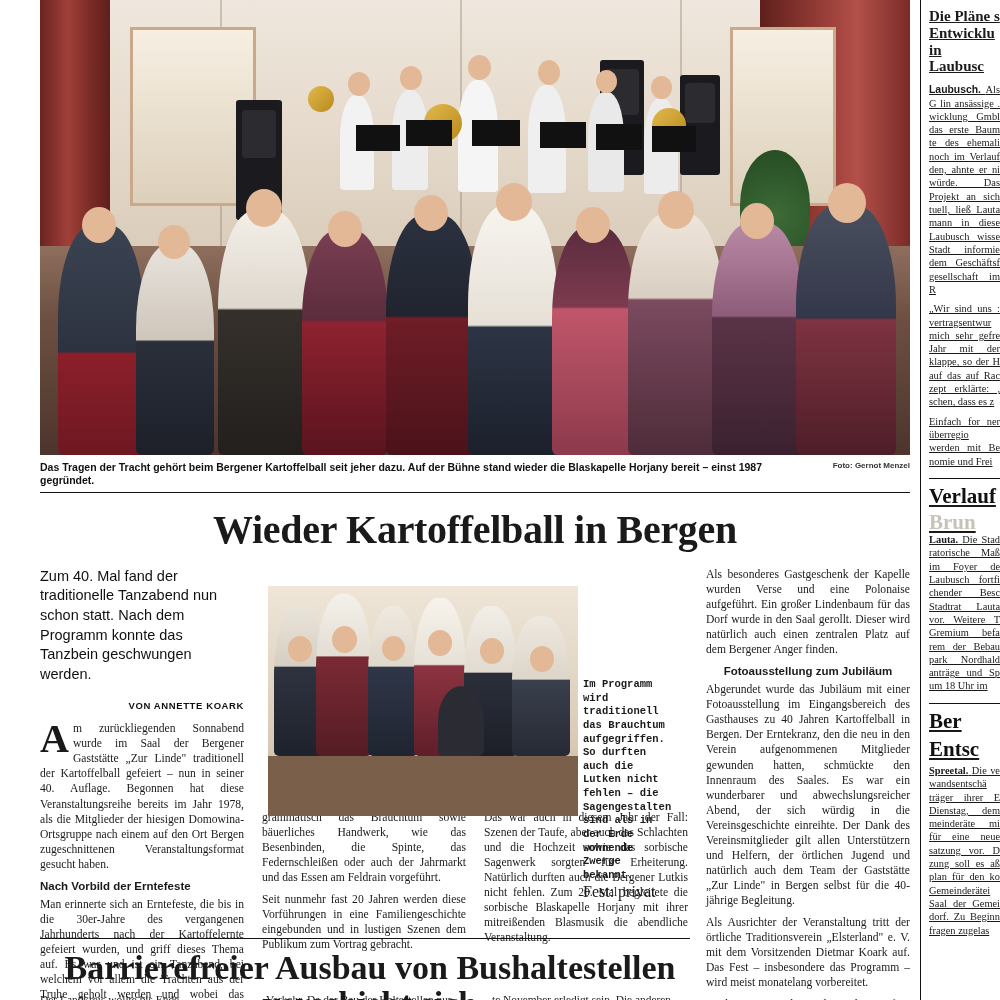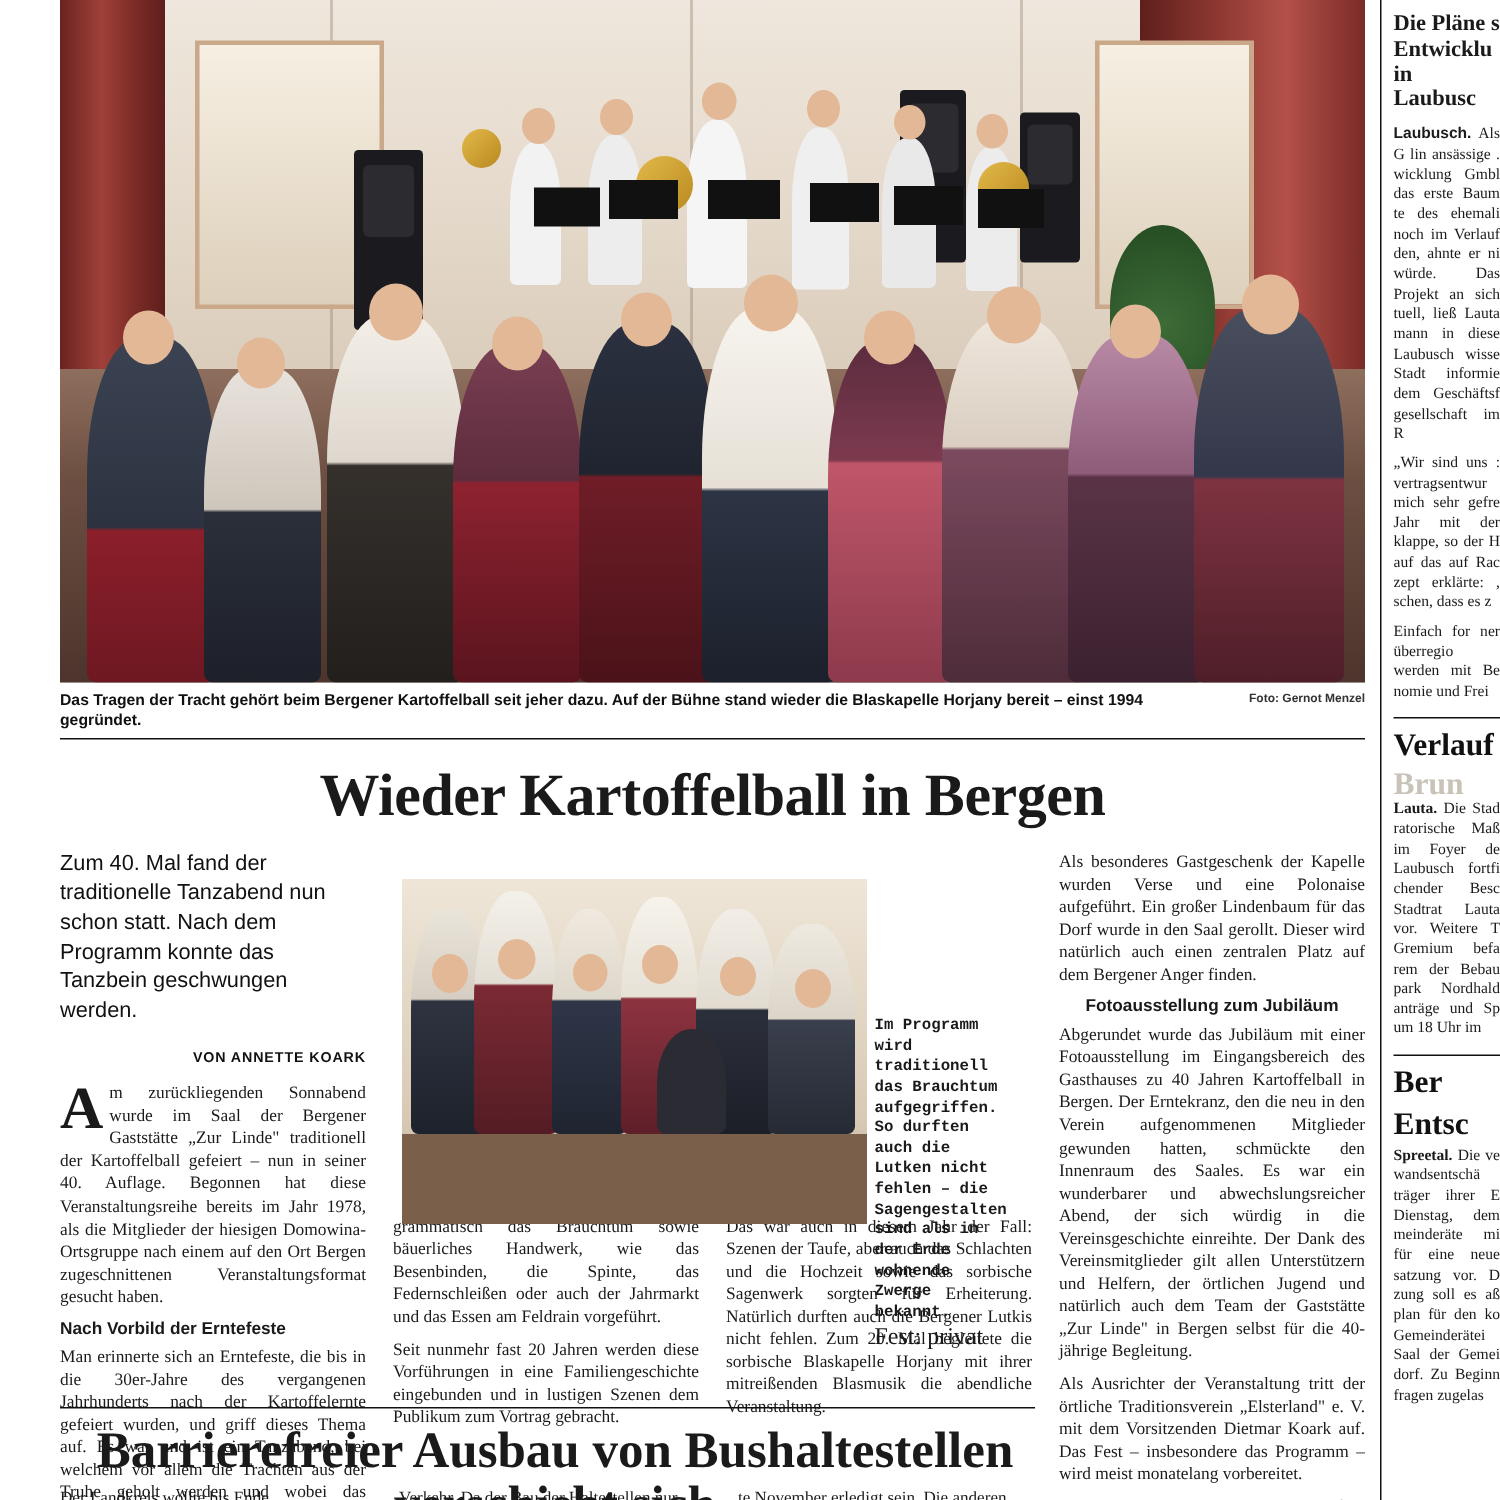--- a/index.html
+++ b/index.html
@@ -91,21 +91,21 @@
   .bothead{position:absolute;left:40px;top:950px;width:660px;
     font-weight:bold;font-size:34px;line-height:1.05;text-align:center;}
   .botcols{position:absolute;left:40px;top:992px;width:660px;display:flex;gap:18px;}
   .botcol{width:208px;font-size:11.4px;line-height:1.3;text-align:justify;}
 
   
   .bleed{position:absolute;left:40px;top:920px;font-size:22px;color:#d8cfc4;font-weight:bold;}
 
   
   .rail{position:absolute;left:920px;top:0;width:80px;height:1000px;overflow:hidden;
-    border-left:1px solid #111;padding-left:8px;box-sizing:border-box;}
+    border-left:1px solid #111;padding-left:8px;box-sizing:border-box;text-decoration:underline;}
   .rail-head{font-weight:bold;font-size:15px;line-height:1.12;margin:8px 0 8px 0;}
   .rail p{font-size:10.4px;line-height:1.28;text-align:justify;margin:0 0 6px 0;}
   .rail .lede b{font-family:"Liberation Sans", sans-serif;font-size:10.4px;}
   .rail-rule{border-top:1px solid #111;margin:10px 0 6px 0;}
   .rail-title-big{font-weight:bold;font-size:21px;line-height:1.05;margin:6px 0 4px 0;color:#111;}
   .rail-title-ghost{font-weight:bold;font-size:21px;line-height:1.05;color:#c9c2b8;}
   .rail-huge{position:absolute;left:700px;top:946px;width:300px;font-weight:bold;font-size:28px;
      line-height:1.0;white-space:nowrap;overflow:hidden;}
 </style>
 </head>
@@ -172,21 +172,21 @@
           <div class="head" style="left:618px;bottom:226px;width:36px;height:38px"></div>
           <div class="dancer" style="left:672px;width:92px;height:232px;background:linear-gradient(180deg,#b98aa6 0%,#8d5c79 40%,#5a3347 41%,#3b2130 100%);"></div>
           <div class="head" style="left:700px;bottom:216px;width:34px;height:36px"></div>
           <div class="dancer" style="left:756px;width:100px;height:250px;background:linear-gradient(180deg,#4a4f5e 0%,#33374a 45%,#7e3341 46%,#4e1e28 100%);"></div>
           <div class="head" style="left:788px;bottom:232px;width:38px;height:40px"></div>
         </div>
       </div>
     </div>
 
     <div class="caption">
-      <span class="ctext">Das Tragen der Tracht gehört beim Bergener Kartoffelball seit jeher dazu. Auf der Bühne stand wieder die Blaskapelle Horjany bereit – einst 1994 gegründet.</span>
+      <span class="ctext">Das Tragen der Tracht gehört beim Bergener Kartoffelball seit jeher dazu. Auf der Bühne stand wieder die Blaskapelle Horjany bereit – einst 1987 gegründet.</span>
       <span class="ccredit">Foto: Gernot Menzel</span>
     </div>
     <div class="rule"></div>
 
     <div class="headline">Wieder Kartoffelball in Bergen</div>
 
     <div class="cols">
 
       <div class="col">
         <div class="lead">Zum 40. Mal fand der traditionelle Tanzabend nun schon statt. Nach dem Programm konnte das Tanzbein geschwungen werden.</div>

